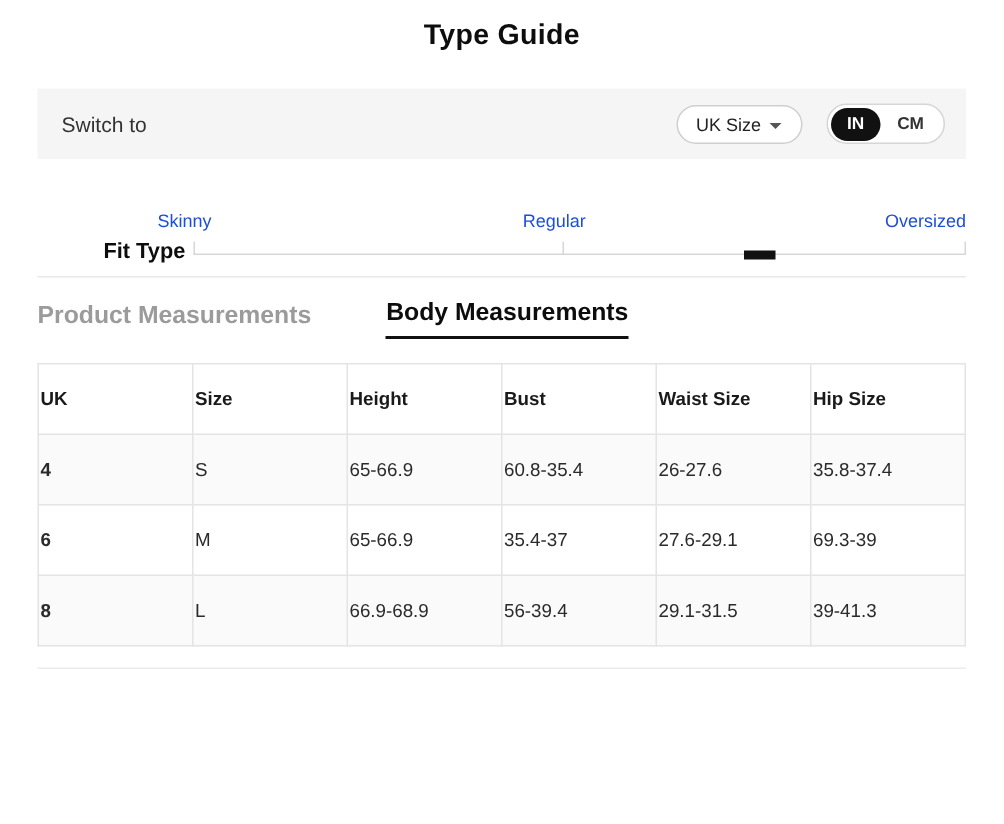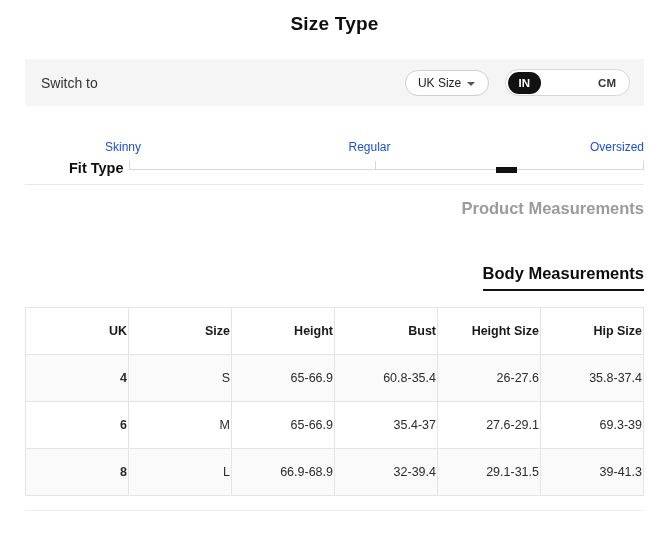--- a/index.html
+++ b/index.html
@@ -67,21 +67,20 @@
     top: 1px;
   }
   .toggle {
     display: flex;
     align-items: center;
     background: #ffffff;
     border: 1px solid #d6d6d6;
     border-radius: 14px;
     height: 27px;
     padding: 2px;
-    gap: 46px;
   }
   .toggle-opt {
     font-size: 11.5px;
     font-weight: bold;
     padding: 0 11px;
     height: 22px;
     line-height: 22px;
     border-radius: 11px;
     color: #333333;
   }
@@ -148,22 +147,21 @@
   }
   .divider {
     margin: 0 25px;
     height: 1px;
     background: #e8e8e8;
   }
   .tabs {
     margin: 14px 25px 0 25px;
     display: flex;
     align-items: flex-end;
-    gap: 40px;
-    flex-direction: column;
+    gap: 16px;
   }
   .tab {
     font-size: 16.5px;
     font-weight: bold;
     color: #9b9b9b;
     padding-bottom: 6px;
   }
   .tab.active {
     color: #0d0d0d;
     border-bottom: 2.5px solid #111111;
@@ -172,21 +170,21 @@
   table.size-table {
     margin: 16px 25px 0 25px;
     width: calc(100% - 50px);
     border-collapse: collapse;
     table-layout: fixed;
   }
   table.size-table th,
   table.size-table td {
     border: 1px solid #e4e4e4;
     height: 47px;
-    text-align: right;
+    text-align: left;
     font-size: 12.5px;
     color: #2b2b2b;
     font-weight: normal;
   }
   table.size-table th {
     font-weight: bold;
     font-size: 12.5px;
     background: #ffffff;
     color: #1a1a1a;
   }
@@ -205,21 +203,21 @@
     margin: 14px 25px 0 25px;
     height: 1px;
     background: #ececec;
   }
 </style>
 </head>
 <body>
 
 <div class="page">
 
-  <div class="title">Size Type</div>
+  <div class="title">Type Guide</div>
 
   <div class="switch-bar">
     <div class="switch-label">Switch to</div>
 
     <div class="unit-select">
       <span>UK Size</span>
       <span class="chev"></span>
     </div>
 
     <div class="toggle">
@@ -251,21 +249,21 @@
     <div class="tab active">Body Measurements</div>
   </div>
 
   <table class="size-table">
     <thead>
       <tr>
         <th>UK</th>
         <th>Size</th>
         <th>Height</th>
         <th>Bust</th>
-        <th>Height Size</th>
+        <th>Waist Size</th>
         <th>Hip Size</th>
       </tr>
     </thead>
     <tbody>
       <tr>
         <td>4</td>
         <td>S</td>
         <td>65-66.9</td>
         <td>60.8-35.4</td>
         <td>26-27.6</td>
@@ -276,21 +274,21 @@
         <td>M</td>
         <td>65-66.9</td>
         <td>35.4-37</td>
         <td>27.6-29.1</td>
         <td>69.3-39</td>
       </tr>
       <tr>
         <td>8</td>
         <td>L</td>
         <td>66.9-68.9</td>
-        <td>32-39.4</td>
+        <td>56-39.4</td>
         <td>29.1-31.5</td>
         <td>39-41.3</td>
       </tr>
     </tbody>
   </table>
 
   <div class="bottom-rule"></div>
 
 </div>
 

